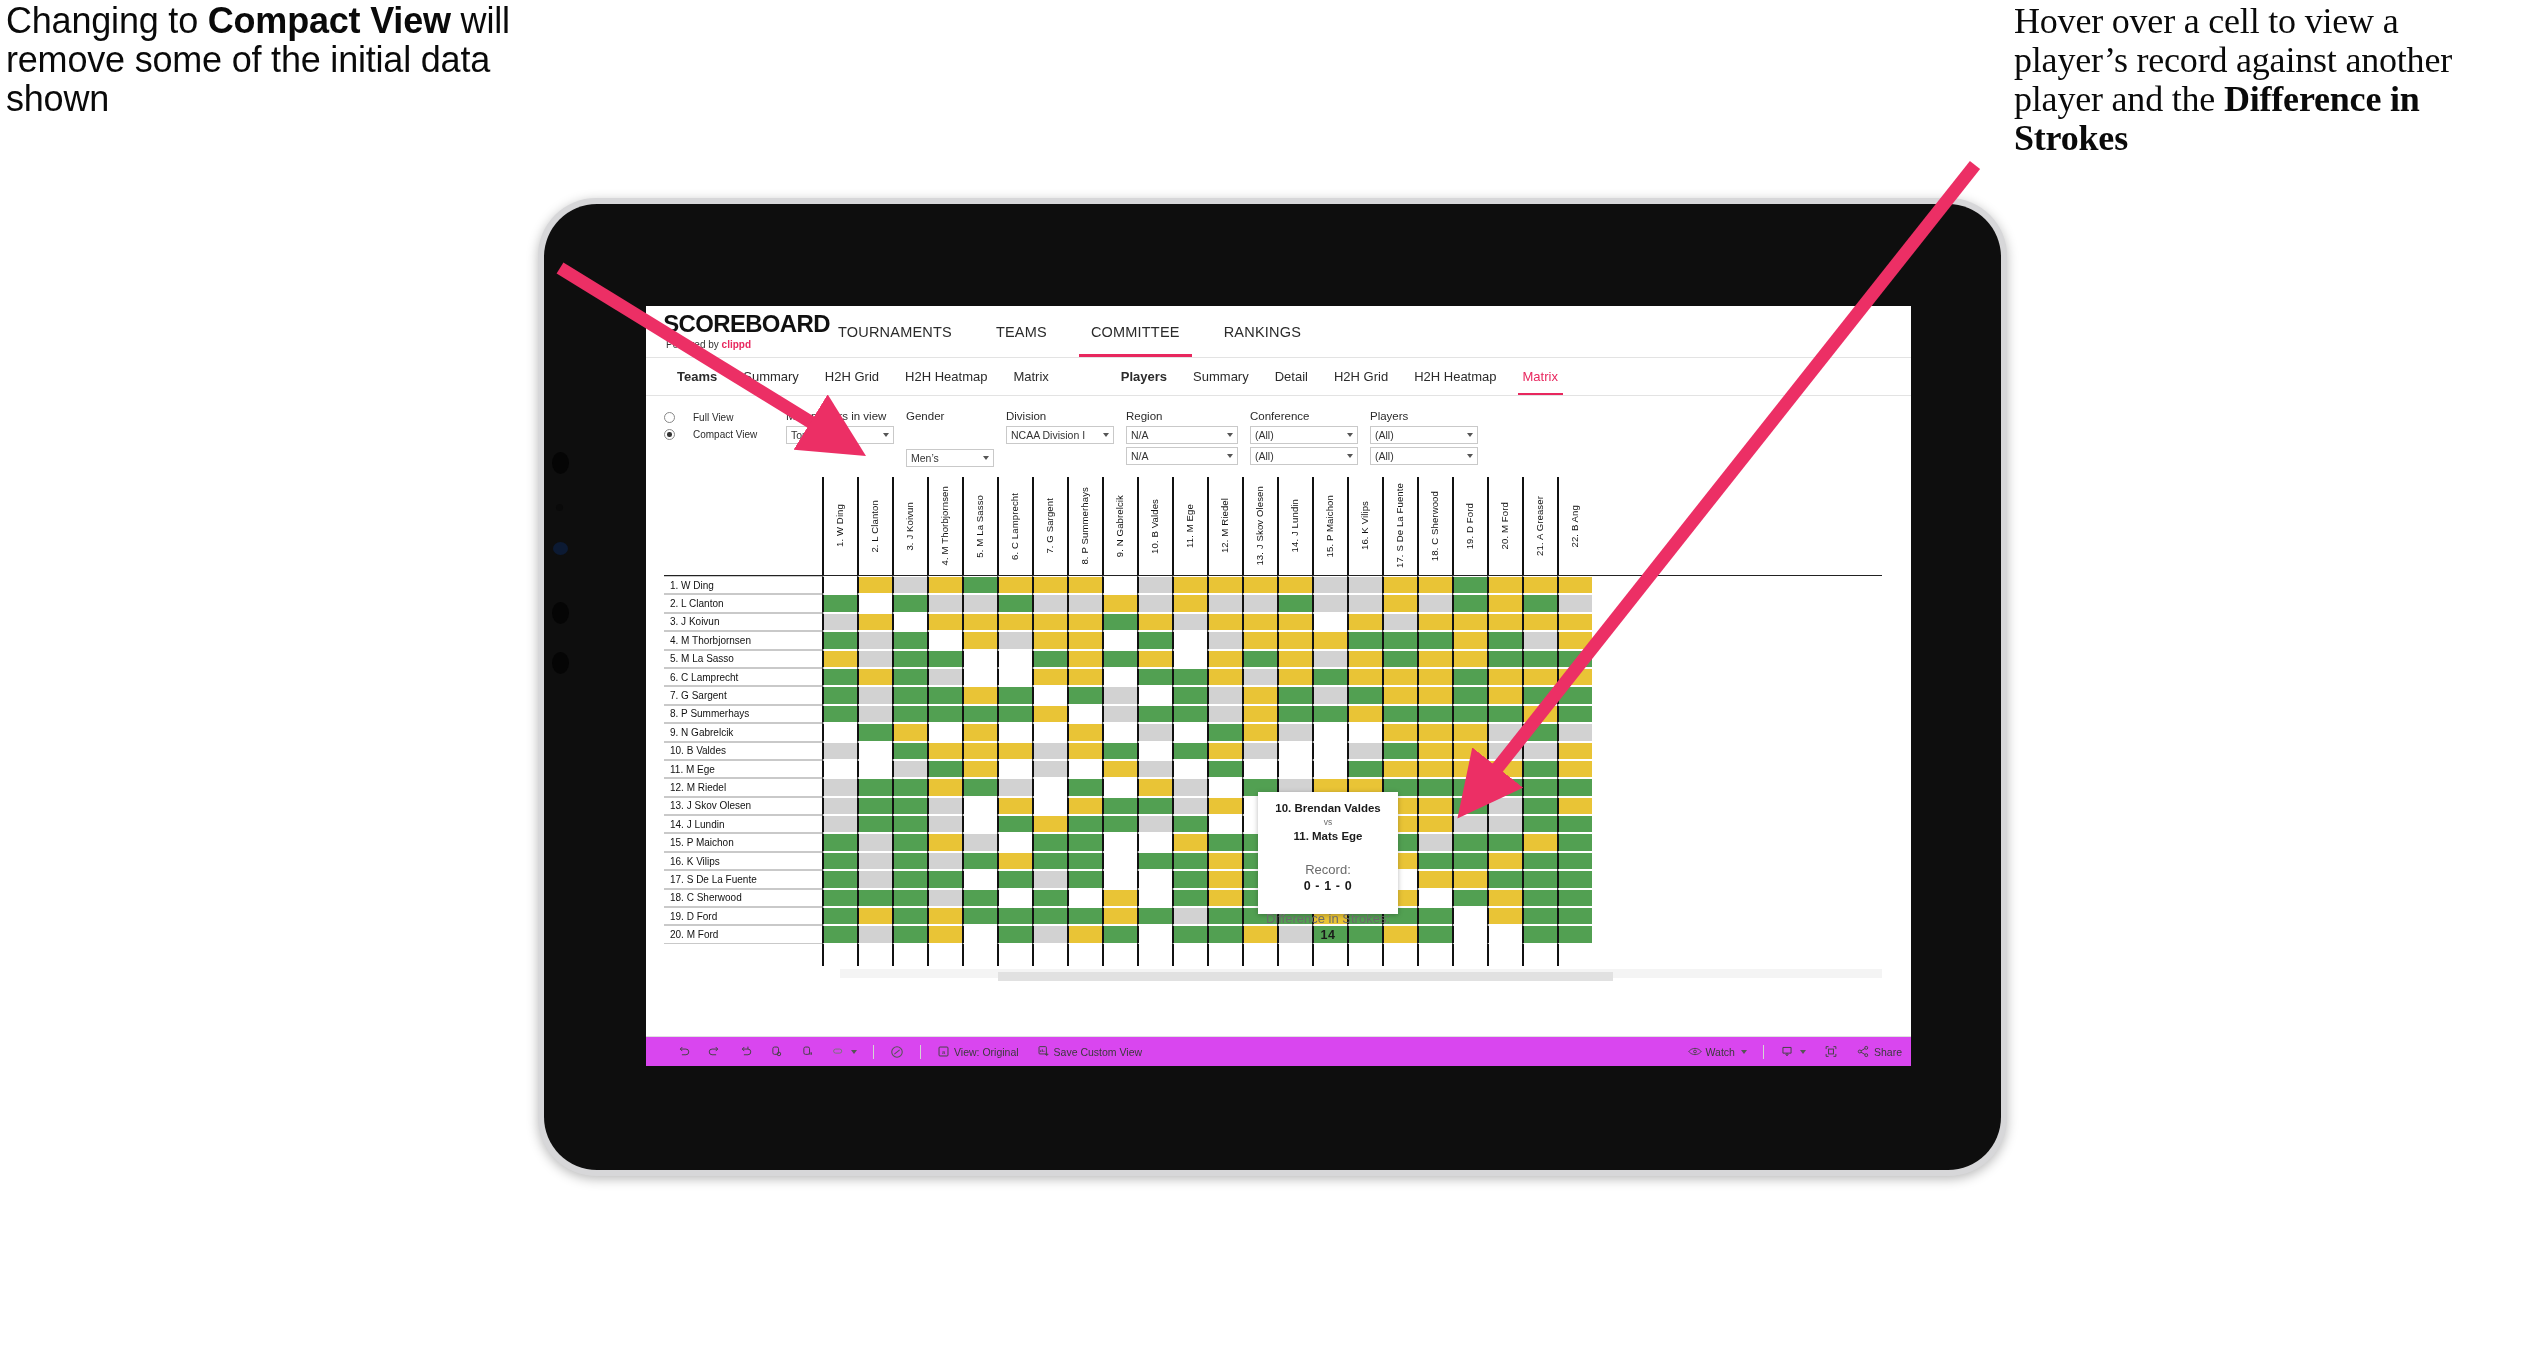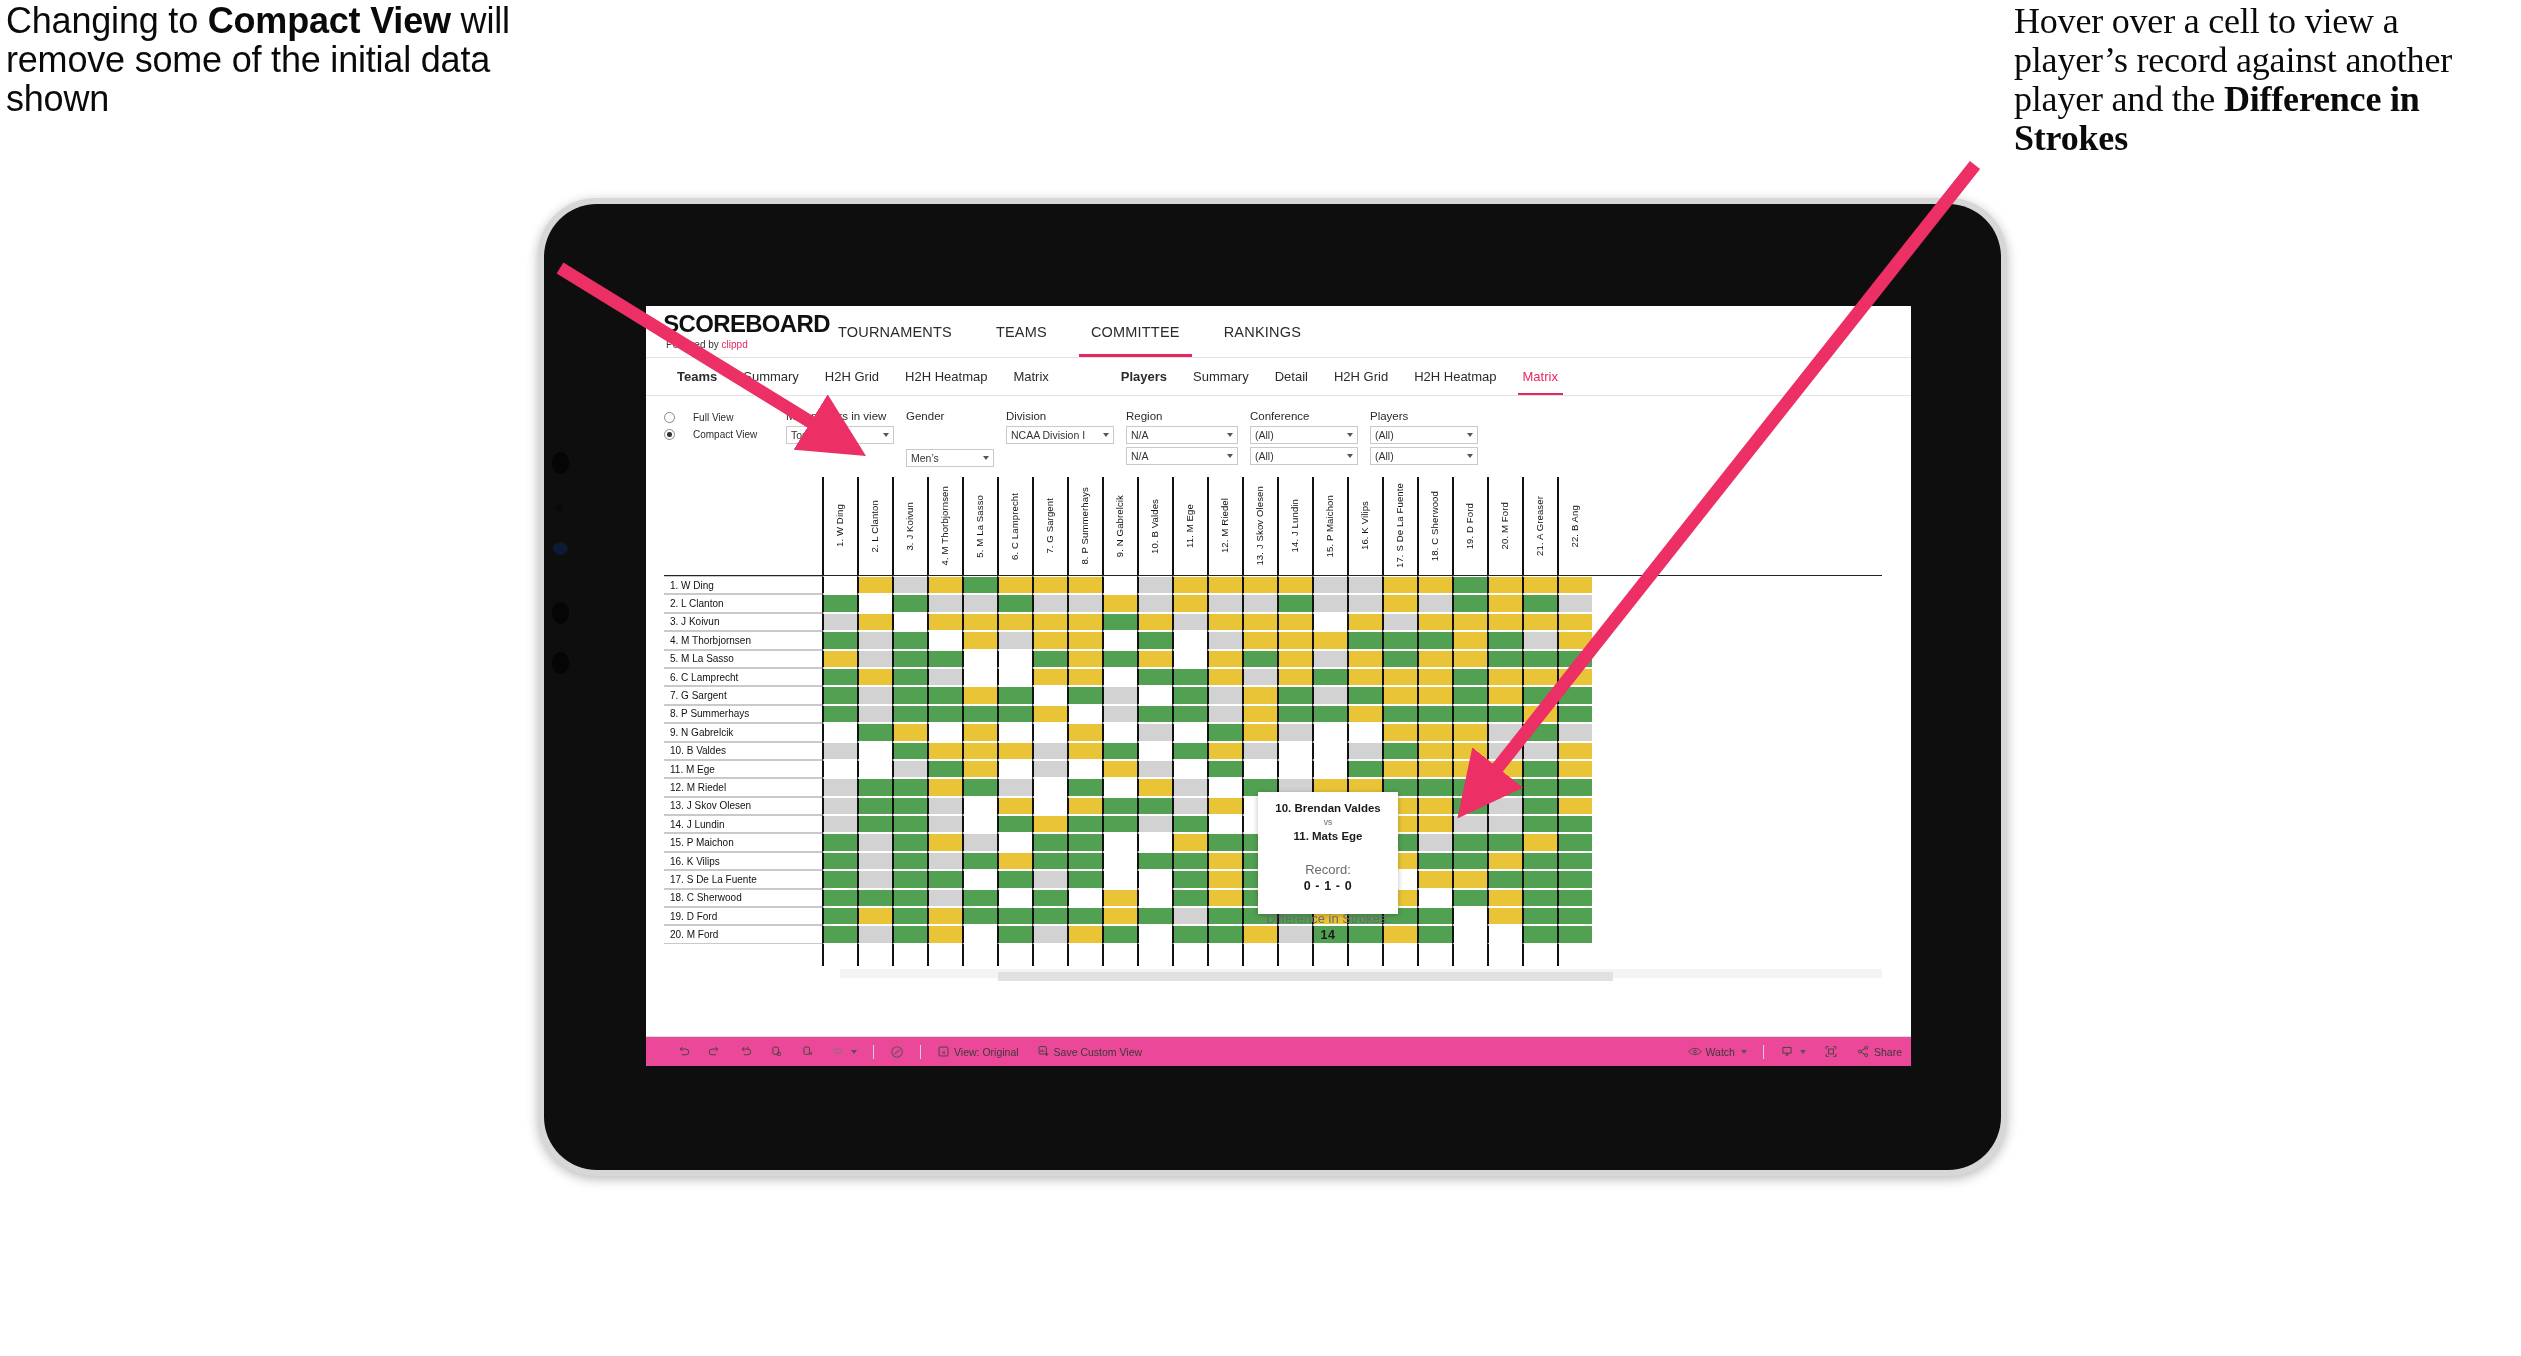--- a/index.html
+++ b/index.html
@@ -68,21 +68,21 @@
     background:#fff;
   }
   #brand { padding:7px 14px 0 20px; width:170px; }
   #brand .wm {
     font-family:"Liberation Sans", sans-serif;
     font-weight:700; font-size:23px; letter-spacing:-0.6px;
     color:#111; line-height:1;
     transform:scaleX(1.04);
   }
   #brand .pb { font-size:10px; color:#333; margin-top:3px; }
-  #brand .pb em { font-style:normal; color:#e8275e; font-weight:400; }
+  #brand .pb em { font-style:normal; color:#e8275e; font-weight:700; }
   .topnav-item {
     display:flex; align-items:center;
     padding:0 22px;
     font-size:14.5px; color:#2b2b2b;
     letter-spacing:.2px;
     position:relative;
     cursor:pointer;
   }
   .topnav-item.active::after {
     content:""; position:absolute; left:10px; right:10px; bottom:0;
@@ -245,21 +245,21 @@
 
   
   #toolbar {
     position:absolute;
     left:0; bottom:0;
     width:100%;
     height:30px;
     border-top:1px solid #e0e0e0;
     display:flex; align-items:center;
     padding-left:22px;
-    background:#ec4899;
+    background:#d946ef;
     gap:0;
   }
   .tb {
     display:flex; align-items:center; gap:4px;
     padding:0 9px;
     font-size:10.5px; color:#3a3a3a;
     cursor:pointer;
     white-space:nowrap;
   }
   .tb svg { display:block; }

